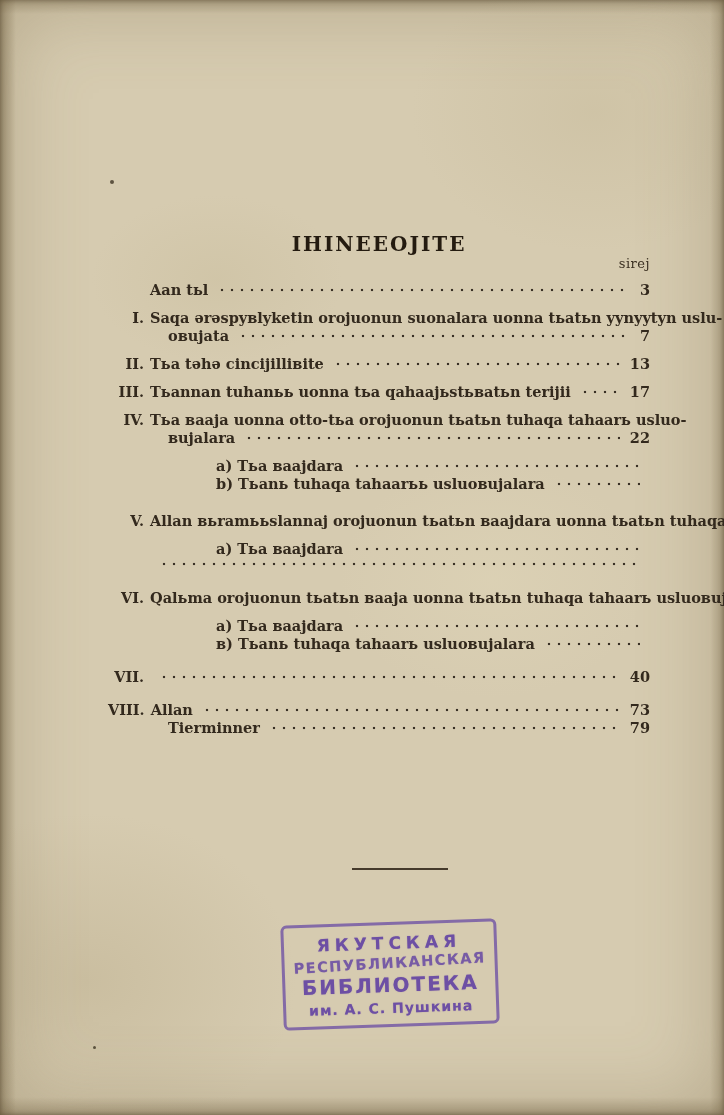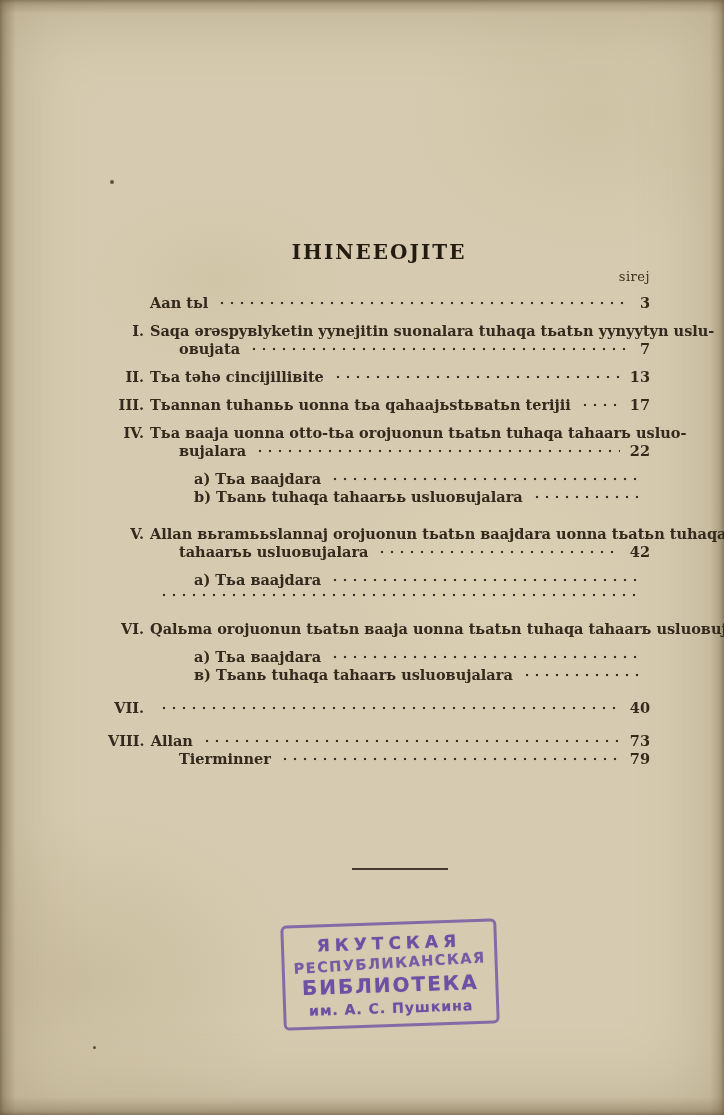--- a/index.html
+++ b/index.html
@@ -18,39 +18,39 @@
       radial-gradient(ellipse 300px 240px at 12% 88%, rgba(184,170,136,.40), rgba(184,170,136,0) 70%),
       radial-gradient(ellipse 220px 170px at 68% 52%, rgba(224,214,184,.50), rgba(224,214,184,0) 70%),
       radial-gradient(ellipse 180px 120px at 30% 25%, rgba(198,186,152,.35), rgba(198,186,152,0) 70%),
       linear-gradient(90deg, rgba(112,96,66,.55), rgba(112,96,66,0) 16px),
       linear-gradient(270deg, rgba(112,96,66,.40), rgba(112,96,66,0) 14px),
       linear-gradient(0deg, rgba(112,96,66,.45), rgba(112,96,66,0) 18px),
       linear-gradient(180deg, rgba(112,96,66,.40), rgba(112,96,66,0) 14px);
     box-shadow: inset 0 0 70px 15px rgba(125,108,75,.30), inset 0 0 5px rgba(70,58,38,.65);
   }
   .content{
-    position:absolute; left:108px; right:74px; top:240px;
+    position:absolute; left:108px; right:74px; top:232px;
     color:#33291d;
   }
   .title{
     text-align:center; font-weight:bold; font-size:20px;
     letter-spacing:2px; color:#241b10;
   }
   .sirej{
-    text-align:right; font-size:13px; margin-top:5px; margin-bottom:10px;
+    text-align:right; font-size:13px; margin-bottom:10px;
     color:#3a2f20; letter-spacing:.5px;
   }
   .row{
     display:flex; align-items:center; line-height:18px;
     font-size:14.5px; font-weight:bold; color:#33291d;
   }
   .lbl{flex:0 0 36px; text-align:right; margin-right:6px; white-space:nowrap;}
   .txt{white-space:nowrap;}
-  .cont .txt{margin-left:29px;}
-  .sub  .txt{margin-left:44px;}
+  .cont .txt{margin-left:18px;}
+  .sub  .txt{margin-left:66px;}
   .pg{white-space:nowrap;}
   .leader{
     flex:1 1 auto; min-width:8px; align-self:center; height:12px;
     margin:0 10px 0 9px;
     background-image:radial-gradient(circle, rgba(44,35,24,.92) 1.3px, rgba(44,35,24,0) 1.6px);
     background-size:10px 12px;
     background-repeat:repeat-x;
     background-position:0 55%;
   }
   .g10{margin-top:10px;}
@@ -95,21 +95,21 @@
 
     <div class="row">
       <span class="lbl"></span>
       <span class="txt">Aan tьl</span>
       <span class="leader"></span>
       <span class="pg">3</span>
     </div>
 
     <div class="row noleader g10">
       <span class="lbl">I.</span>
-      <span class="txt">Saqa ərəspyʙlyketin yynejitin suonalara tuhaqa tьatьn yynyytyn uslu-</span>
+      <span class="txt">Saqa ərəspyʙlyketin orojuonun suonalara uonna tьatьn yynyytyn uslu-</span>
 
     </div>
 
     <div class="row cont">
       <span class="lbl"></span>
       <span class="txt">oʙujata</span>
       <span class="leader"></span>
       <span class="pg">7</span>
     </div>
 
@@ -153,26 +153,20 @@
       <span class="leader"></span>
       <span class="pg"></span>
     </div>
 
     <div class="row noleader g19">
       <span class="lbl">V.</span>
       <span class="txt">Allan ʙьramььslannaj orojuonun tьatьn ʙaajdara uonna tьatьn tuhaqa</span>
 
     </div>
 
-    <div class="row cont">
-      <span class="lbl"></span>
-      <span class="txt">tahaarьь usluoʙujalara</span>
-      <span class="leader"></span>
-      <span class="pg">42</span>
-    </div>
 
     <div class="row sub g10">
       <span class="lbl"></span>
       <span class="txt">a) Tьa ʙaajdara</span>
       <span class="leader"></span>
       <span class="pg"></span>
     </div>
 
     <div class="row sub">
       <span class="lbl"></span>

